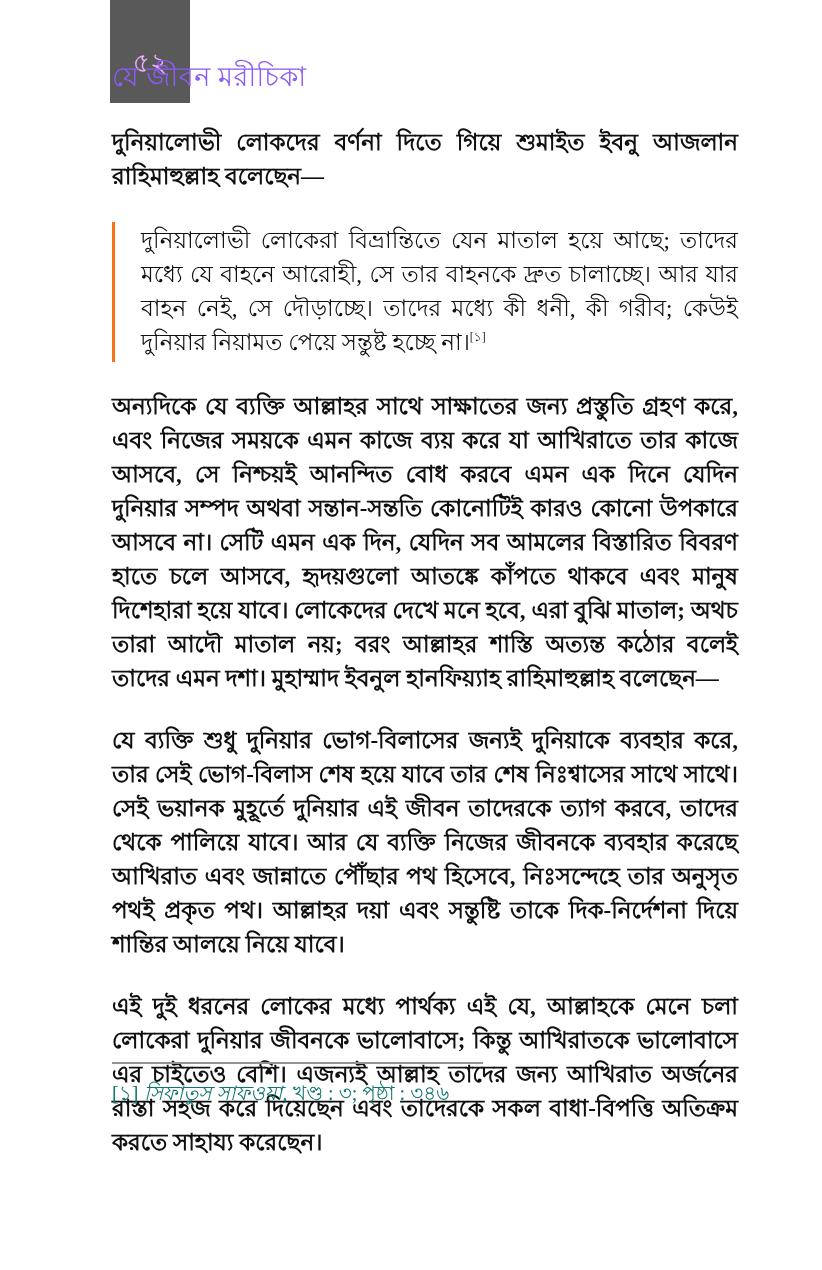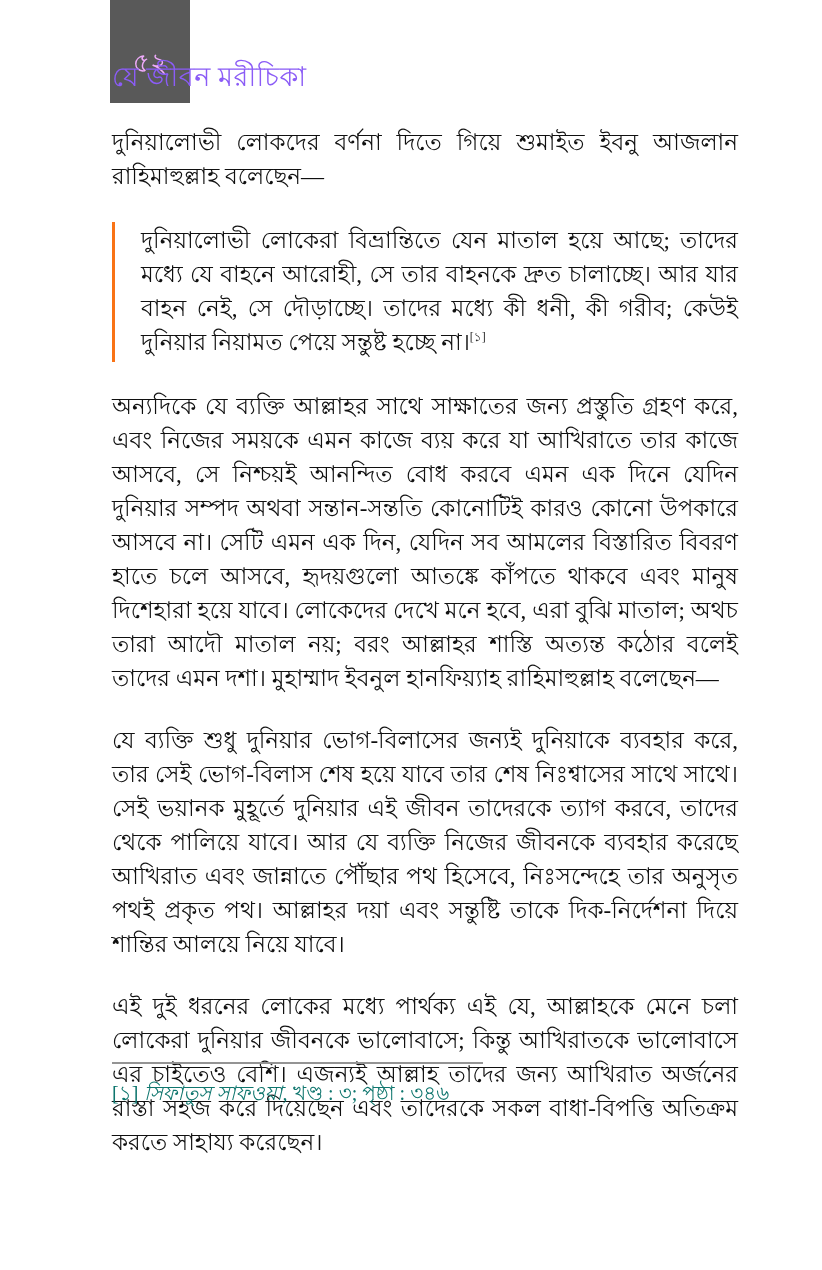--- a/index.html
+++ b/index.html
@@ -42,21 +42,21 @@
   
   .content {
     position: absolute;
     left: 112px; top: 126px;
     width: 626px;
     font-size: 23px;
     line-height: 34px;
     color: #101010;
     text-align: justify;
   }
-  .content p { margin: 0 0 28px 0; }
+  .content p { margin: 0 0 28px 0; font-weight: bold; }
   .pull-quote {
     margin: 0 0 28px 0;
     padding: 2px 0 2px 26px;
     border-left: 3px solid #f97316;
   }
   .fn-ref {
     font-size: 12px;
     vertical-align: super;
     line-height: 0;
     color: #2a2a2a;

